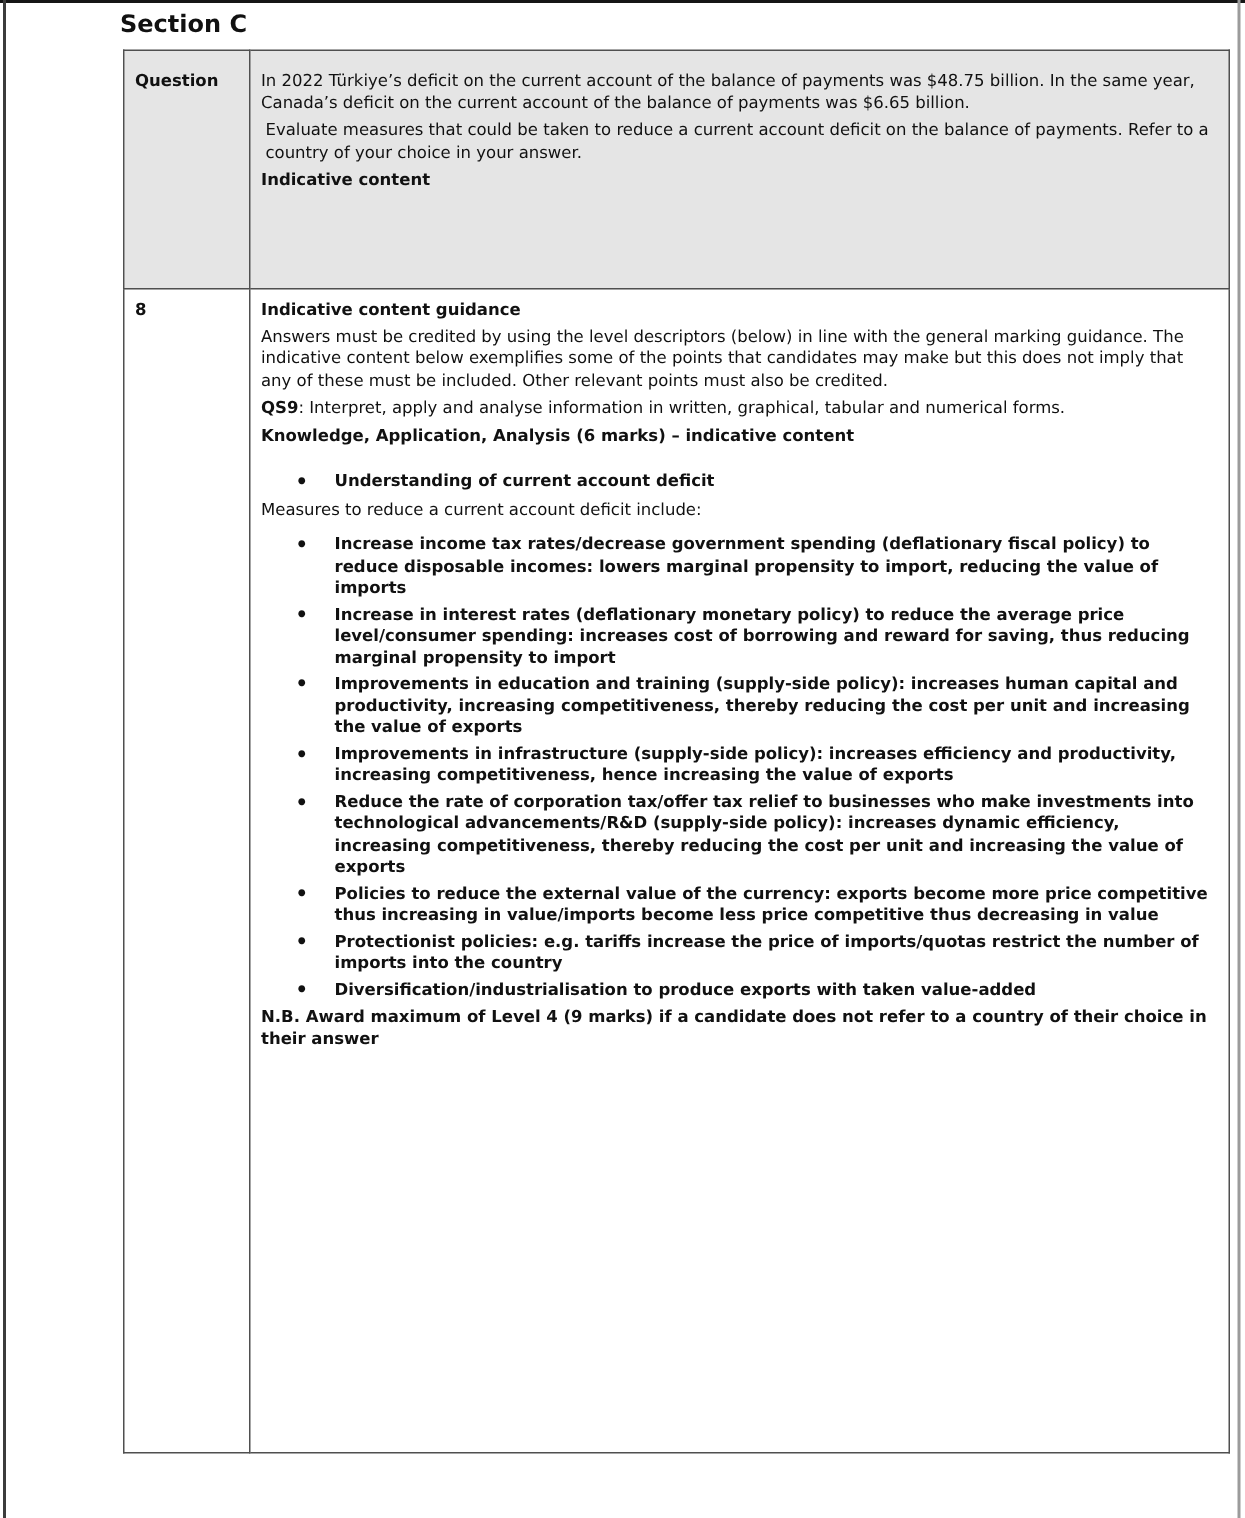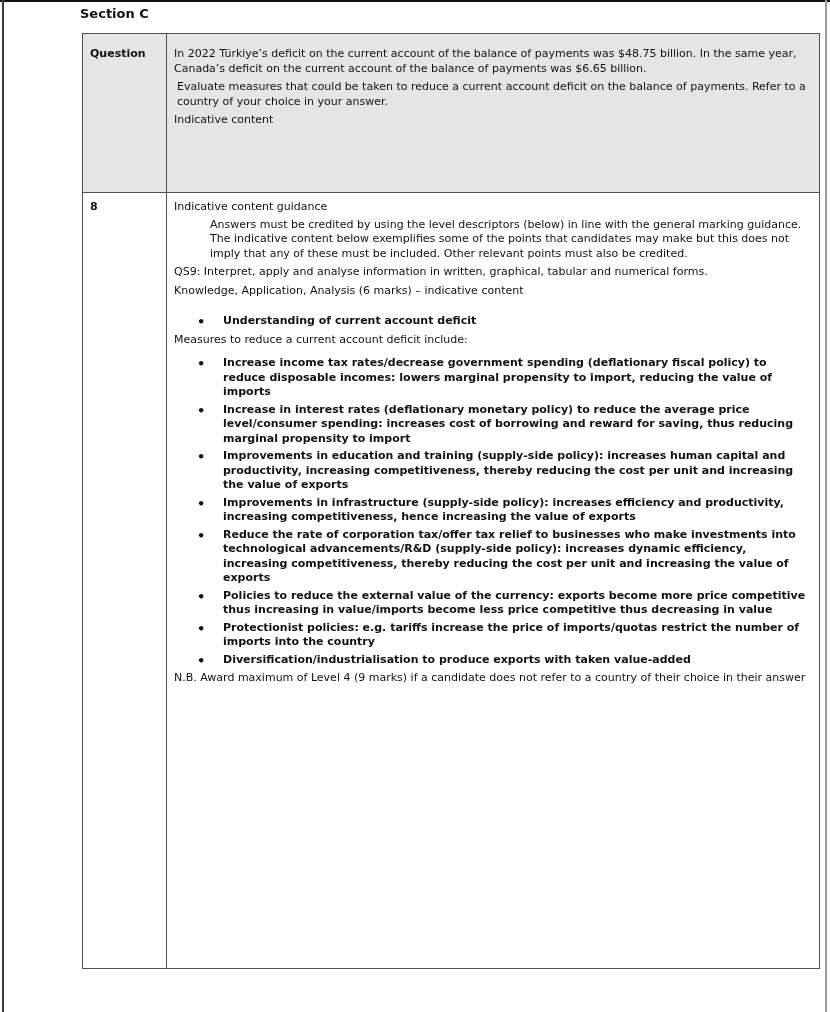--- a/index.html
+++ b/index.html
@@ -13,21 +13,21 @@
   }
   .doc { position: relative; width: 830px; height: 1012px; }
 
   
   .edge-top   { position: absolute; top: 0; left: 0; width: 830px; height: 2px; background: #151515; }
   .edge-left  { position: absolute; top: 0; left: 2px; width: 2px; height: 1012px; background: #3c3c3c; }
   .edge-right { position: absolute; top: 0; left: 825px; width: 2px; height: 1012px; background: #9b9b9b; }
 
   .section-heading {
     position: absolute; left: 80px; top: 6px;
-    font-size: 13px; font-weight: bold; line-height: 1.2;
+    font-size: 16px; font-weight: bold; line-height: 1.2;
   }
 
   table.ms-table {
     position: absolute; left: 82px; top: 33px;
     width: 738px;
     border-collapse: collapse;
     table-layout: fixed;
     font-size: 11px;
     line-height: 1.32;
   }
@@ -35,22 +35,22 @@
     border: 1px solid #4f4f4f;
     vertical-align: top;
     padding: 7px 8px 8px 7px;
   }
   td.col-label { width: 84px; font-weight: bold; }
   tr.row-question td { background: #e5e5e5; height: 159px; padding-top: 13px; }
   tr.row-answer td { background: #ffffff; height: 776px; }
 
   .para { margin: 0; }
   .gap { margin-top: 4px; }
-  .gap-sm { margin-top: 3px; margin-left: 36px; }
-  .bold { font-weight: normal; }
+  .gap-sm { margin-top: 3px; }
+  .bold { font-weight: bold; }
   .indent-sm { padding-left: 3px; }
 
   ul.bullets {
     list-style: none;
     margin: 16px 0 0 0;
     padding: 0;
     font-weight: bold;
   }
   ul.bullets.tight { margin-top: 9px; }
   ul.bullets li {

